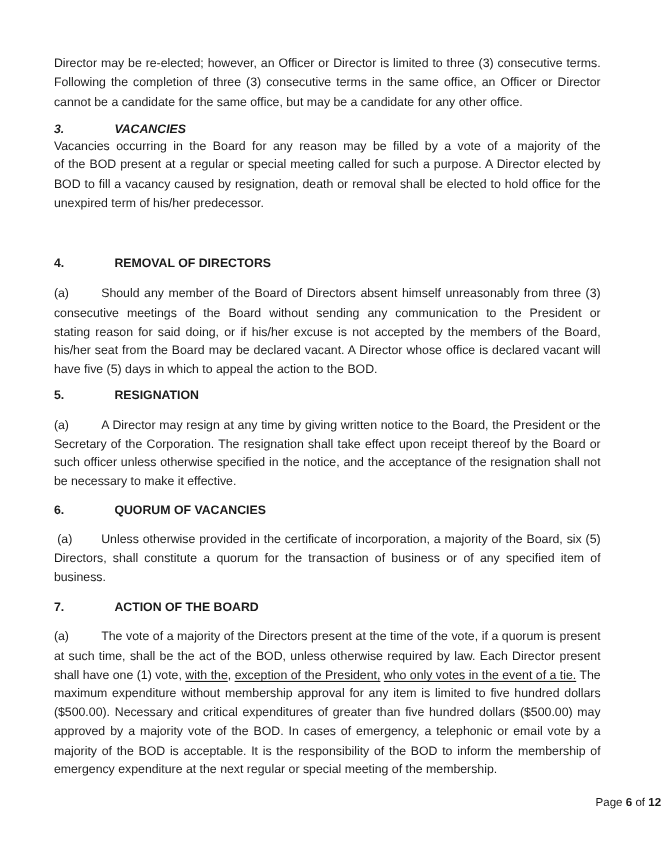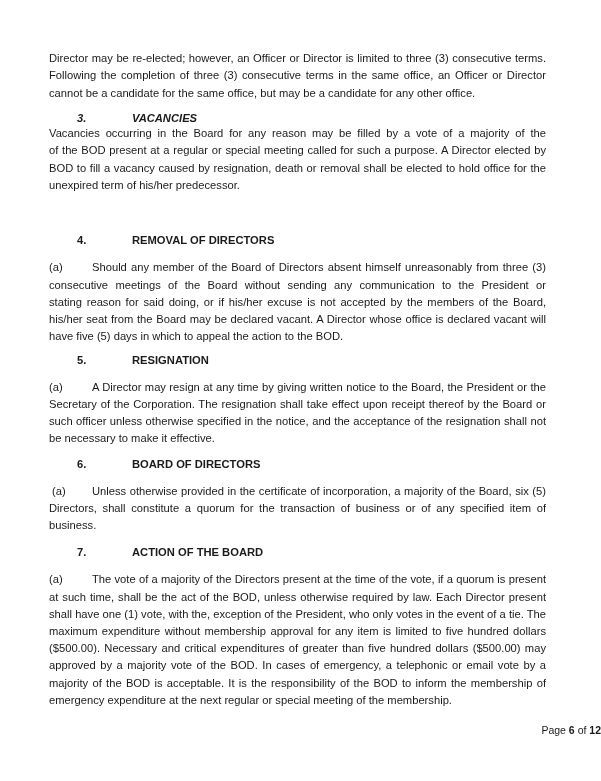--- a/index.html
+++ b/index.html
@@ -3,25 +3,25 @@
 <meta charset="utf-8">
 <style>
   html, body { margin:0; padding:0; background:#ffffff; }
   body { width:601px; height:781px; position:relative; overflow:hidden;
          font-family:"Liberation Sans", "DejaVu Sans", sans-serif; color:#1a1a1a; }
   .page { position:absolute; left:0; top:0; width:601px; height:781px; background:#fff; }
   .ln { position:absolute; left:49px; width:497px; font-size:11.2px; line-height:14px;
         white-space:nowrap; transform:translateY(-7px); }
   .ln.j { text-align:justify; text-align-last:justify; white-space:normal; height:14px; overflow:hidden; }
   .hd { position:absolute; left:49px; font-size:11.2px; line-height:14px; font-weight:bold;
-        transform:translateY(-7px); white-space:nowrap;margin-left:28px; }
+        transform:translateY(-7px); white-space:nowrap; }
   .hd .num { display:inline-block; width:55px; }
   .hd.italic { font-style:italic; }
   .tab { display:inline-block; width:43px; }
-  .u { text-underline-offset:2px; }
+  .u { text-decoration:underline; text-underline-offset:2px; }
   .footer { position:absolute; left:0; width:601px; text-align:right; font-size:10.5px;
             transform:translateY(-7px); line-height:14px; }
   .footer b { font-weight:bold; }
 </style>
 </head>
 <body>
 
 <div class="page">
 
   <div class="ln j" style="top:58px">Director may be re-elected; however, an Officer or Director is limited to three (3) consecutive terms.</div>
@@ -53,21 +53,21 @@
   </div>
   <div class="ln" style="top:387px; display:flex;">
     <span class="tab">(a)</span>
     <span style="flex:1; text-align:justify; text-align-last:justify; white-space:normal; height:14px; overflow:hidden;">A Director may resign at any time by giving written notice to the Board, the President or the</span>
   </div>
   <div class="ln j" style="top:421px">such officer unless otherwise specified in the notice, and the acceptance of the resignation shall not</div>
   <div class="ln j" style="top:404px">Secretary of the Corporation. The resignation shall take effect upon receipt thereof by the Board or</div>
   <div class="ln" style="top:438px">be necessary to make it effective.</div>
 
   <div class="hd" style="top:464px">
-    <span class="num">6.</span><span>BOARD OF DIRECTORS</span>
+    <span class="num">6.</span><span>QUORUM OF VACANCIES</span>
   </div>
   <div class="ln" style="top:491px; display:flex; padding-left:3px; width:494px;">
     <span class="tab" style="width:40px">(a)</span>
     <span style="flex:1; text-align:justify; text-align-last:justify; white-space:normal; height:14px; overflow:hidden;">Unless otherwise provided in the certificate of incorporation, a majority of the Board, six (5)</span>
   </div>
   <div class="ln" style="top:525px">business.</div>
   <div class="ln j" style="top:508px">Directors, shall constitute a quorum for the transaction of business or of any specified item of</div>
 
   <div class="hd" style="top:552px">
     <span class="num">7.</span><span>ACTION OF THE BOARD</span>

